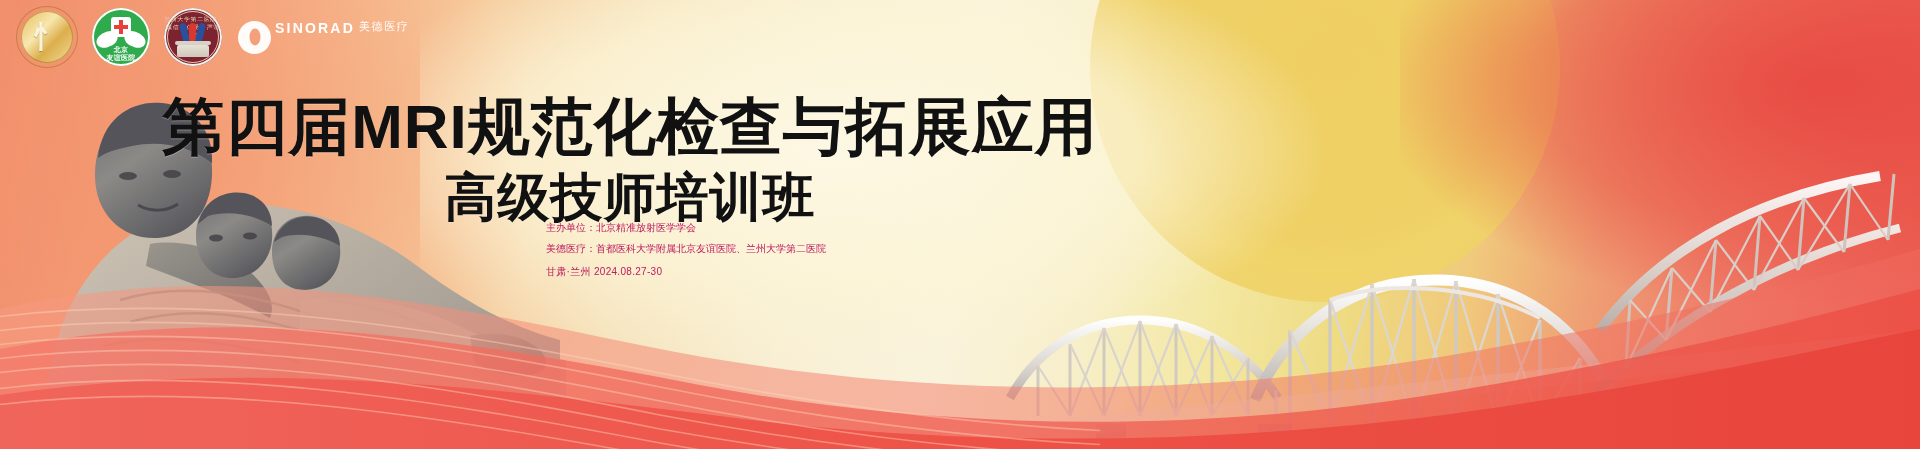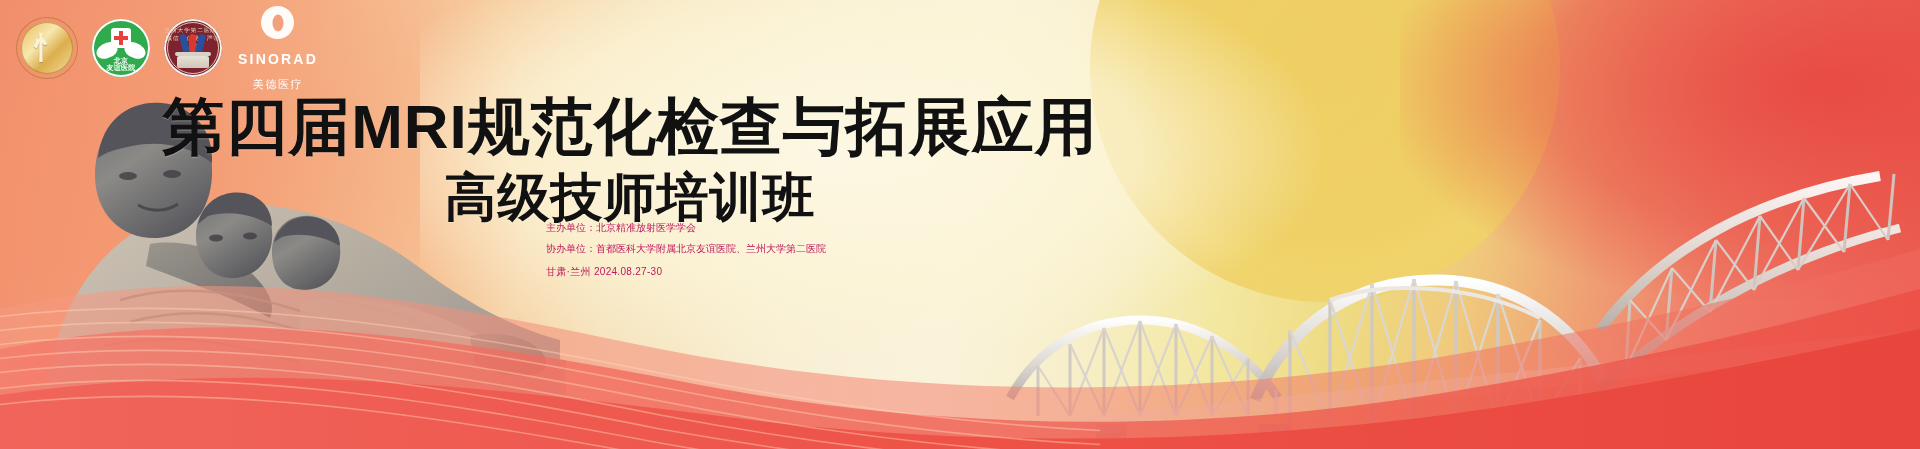--- a/index.html
+++ b/index.html
@@ -83,21 +83,21 @@
   .logo-maroon .shield{position:absolute;left:50%;top:15px;transform:translateX(-50%);width:26px;height:20px;}
   .logo-maroon .shield .b{position:absolute;width:7px;height:19px;border-radius:4px;}
   .logo-maroon .shield .b1{left:1px;background:#2a4f9b;transform:rotate(-14deg);}
   .logo-maroon .shield .b2{left:9px;background:#d8382f;}
   .logo-maroon .shield .b3{left:17px;background:#2a4f9b;transform:rotate(14deg);}
   .logo-maroon .gate{position:absolute;left:50%;transform:translateX(-50%);bottom:9px;width:32px;height:12px;
     background:linear-gradient(#e7e2d8,#cfc7b8);border-radius:2px;}
   .logo-maroon .gate::before{content:"";position:absolute;left:-2px;top:-4px;width:36px;height:4px;
     background:#d8d2c6;border-radius:2px;}
 
-  .logo-sino{display:flex;flex-direction:column;align-items:center;gap:13px;margin-left:2px;}
+  .logo-sino{display:flex;align-items:flex-start;gap:4px;margin-left:2px;}
   .logo-sino .eye{width:33px;height:33px;border-radius:50%;background:#ffffff;position:relative;opacity:.96;}
   .logo-sino .eye::before{content:"";position:absolute;left:50%;top:50%;transform:translate(-50%,-50%);
     width:11px;height:17px;border-radius:50%;background:#f3a07c;}
   .logo-sino .wd{font-size:14px;letter-spacing:2.2px;color:#ffffff;font-weight:700;line-height:14px;}
   .logo-sino .cn{font-size:11px;letter-spacing:1.6px;color:#ffffff;line-height:10px;}
 
   
   .title-wrap{position:absolute;left:0;top:58px;width:1260px;text-align:center;z-index:35;}
   .title1,.title2{color:#111111;font-weight:700;line-height:1.06;letter-spacing:1px;
     font-family:"Liberation Sans","DejaVu Sans",sans-serif;
@@ -362,17 +362,17 @@
 
   </div>
 
   <div class="title-wrap">
     <div class="title1">第四届MRI规范化检查与拓展应用</div>
     <div class="title2">高级技师培训班</div>
   </div>
 
   <div class="sub">
     <div class="row">主办单位：北京精准放射医学学会</div>
-    <div class="row">协办单位：首都医科大学附属北京友谊医院、兰州大学第二医院</div>
+    <div class="row">美德医疗：首都医科大学附属北京友谊医院、兰州大学第二医院</div>
     <div class="row date">甘肃·兰州  2024.08.27-30</div>
   </div>
 
 </div>
 
 </body></html>

